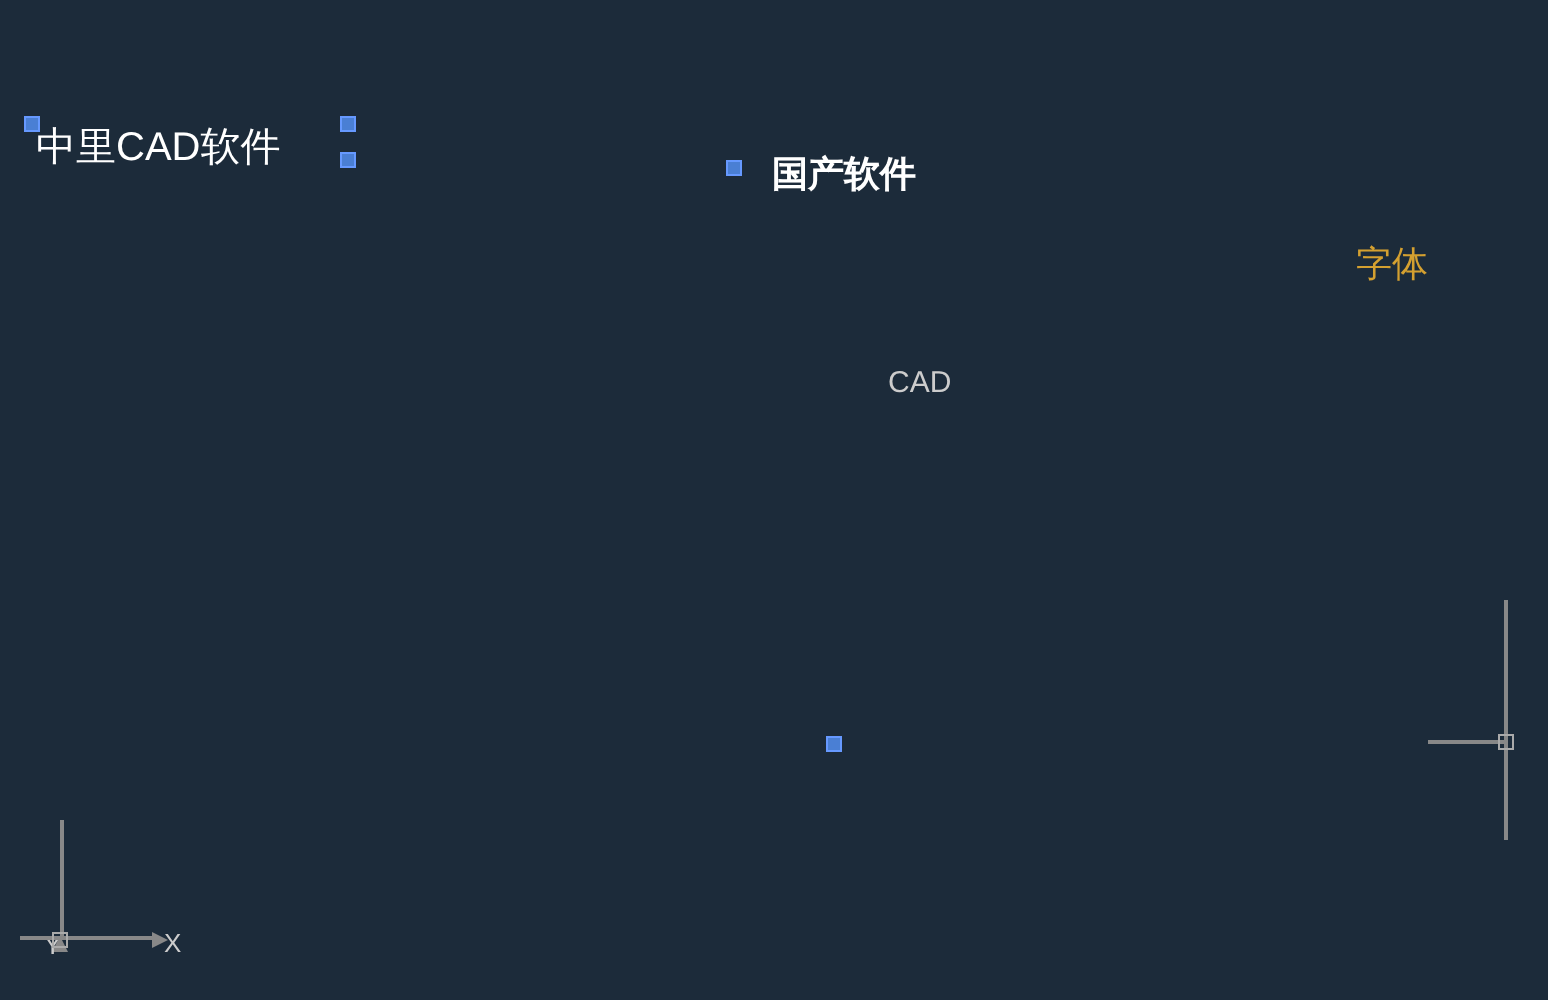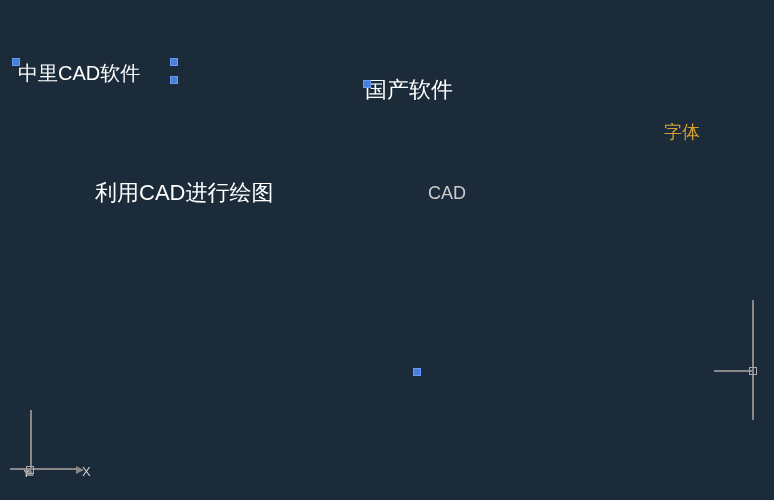--- a/index.html
+++ b/index.html
@@ -127,29 +127,28 @@
 <body>
 
 <div class="canvas-area">
 
   <span class="text-label cad-style" style="top: 60px; left: 18px;">中里CAD软件</span>
 
   <div class="handle" style="top: 58px; left: 12px;"></div>
   <div class="handle" style="top: 58px; left: 170px;"></div>
   <div class="handle" style="top: 76px; left: 170px;"></div>
 
-  <span class="text-label" style="top: 75px; left: 365px; font-size: 22px;">国产软件</span>
+  <span class="text-label" style="top: 75px; left: 386px; font-size: 18px; font-weight: bold;">国产软件</span>
 
   <div class="handle" style="top: 80px; left: 363px;"></div>
 
-  <span class="text-label orange" style="top: 120px; right: 74px; font-size: 18px;">字体</span>
+  <span class="text-label orange" style="top: 120px; right: 60px; font-size: 18px;">字体</span>
 
-  <span class="text-label" style="top: 178px; left: 95px; font-size: 22px;">利用CAD进行绘图</span>
 
-  <span class="text-label small-white" style="top: 183px; left: 428px; font-size: 18px;">CAD</span>
+  <span class="text-label small-white" style="top: 183px; left: 444px; font-size: 15px;">CAD</span>
 
   <div class="handle" style="top: 368px; left: 413px;"></div>
 
   <div class="right-line"></div>
   <div class="right-line-horizontal"></div>
   <div class="right-square"></div>
 
   <div class="axis-container">
 
     <div class="axis-y-line"></div>

